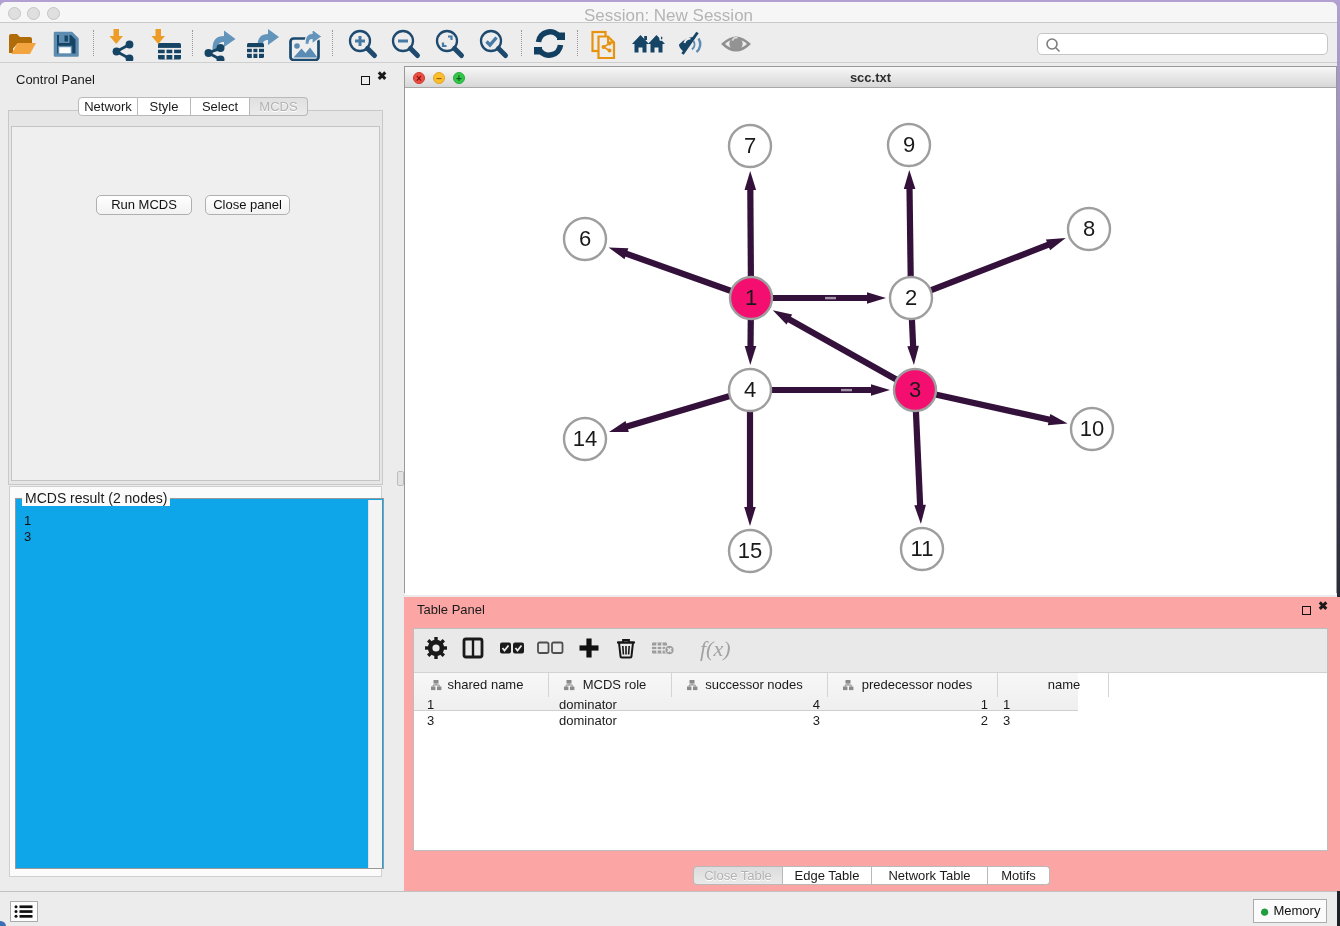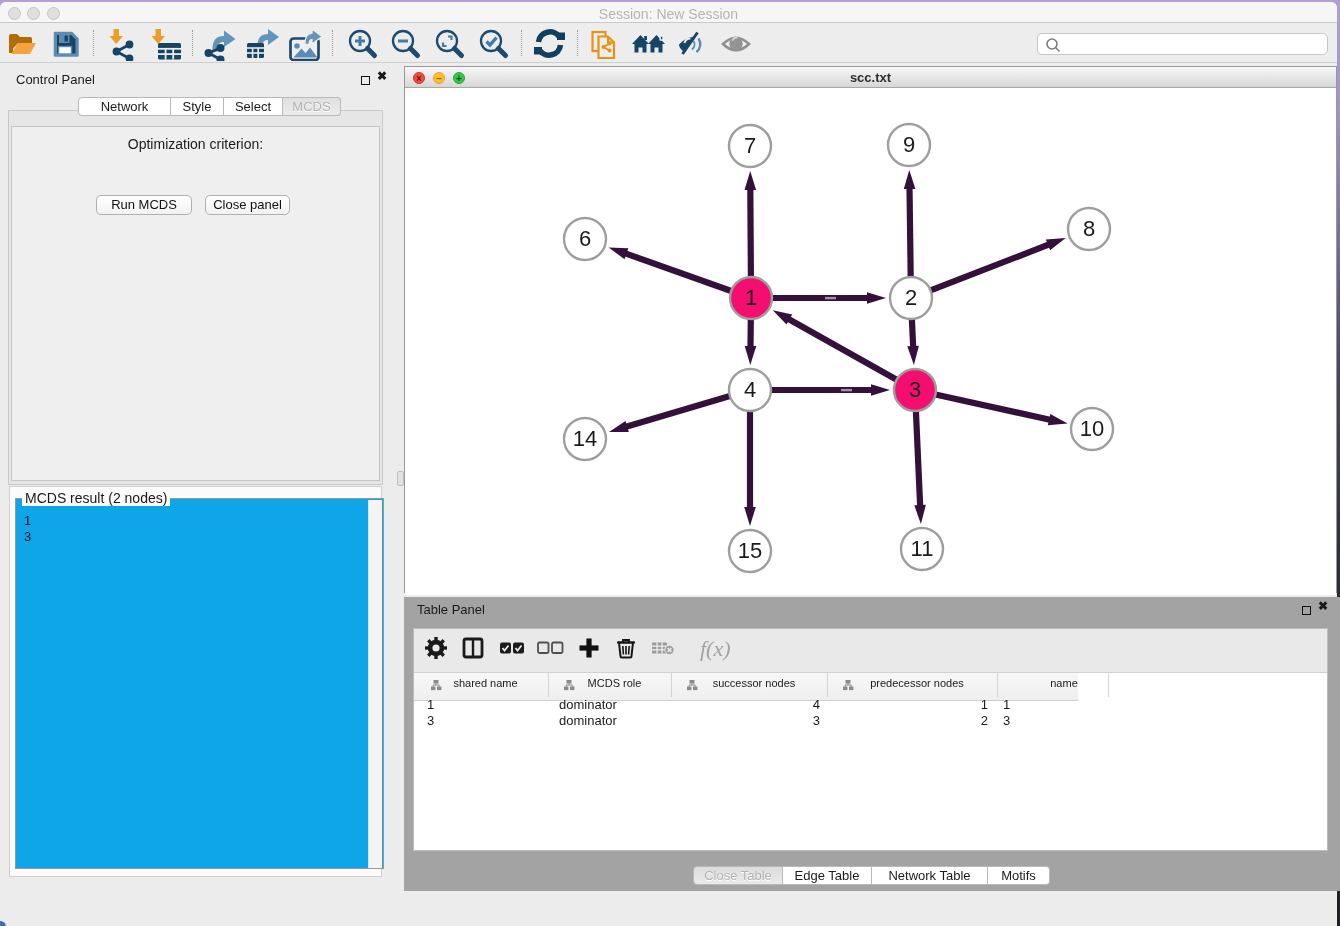--- a/index.html
+++ b/index.html
@@ -1,20 +1,20 @@
 <!DOCTYPE html>
 <html><head><meta charset="utf-8"><style>
 *{margin:0;padding:0;box-sizing:border-box}
 html,body{width:1340px;height:926px;overflow:hidden}
 body{font-family:"Liberation Sans",sans-serif;background:#b2a0d2;position:relative}
 #edge-r{position:absolute;right:0;top:0;width:4px;height:926px;background:linear-gradient(#b2a0d2,#a492c4 12%,#4a4660 40%,#23242e 70%,#1d2027)}
 #win{position:absolute;left:0;top:2px;width:1337px;height:924px;background:#ececec;border-radius:6px 6px 0 0}
 #titlebar{position:absolute;left:0;top:0;width:1337px;height:21px;background:#f6f6f6;border-radius:6px 6px 0 0;border-bottom:1px solid #c9c9c9}
 .tl{position:absolute;top:5px;width:13px;height:13px;border-radius:50%;background:#dfdfdf;border:1px solid #c5c5c5}
-#title-txt{position:absolute;top:4px;left:0;width:100%;text-align:center;font-size:14px;color:#b4b4b4}
+#title-txt{position:absolute;top:4px;left:0;width:100%;text-align:center;font-size:17px;color:#b4b4b4}
 #toolbar{position:absolute;left:0;top:21px;width:1337px;height:40px;background:#ededed;border-bottom:1px solid #cfcfcf}
 .sep{position:absolute;top:7px;height:26px;width:0;border-left:1px dotted #9a9a9a}
 .ticon{position:absolute;top:4px}
 #searchbox{position:absolute;left:1037px;top:10px;width:291px;height:22px;background:#fff;border:1px solid #c6c6c6;border-radius:5px}
 
 #cp{position:absolute;left:0;top:61px;width:391px;height:830px;background:#ececec}
 #cp-title{position:absolute;left:16px;top:9px;font-size:13px;color:#1a1a1a}
 .hdr-float{position:absolute;width:9px;height:9px;border:1.5px solid #111}
 .hdr-x{position:absolute;font-size:12px;color:#1a1a1a;font-weight:bold}
 .tabs{position:absolute;display:flex;font-size:13px;color:#1a1a1a;z-index:5}
@@ -33,25 +33,25 @@
 
 #vsplit-grip{position:absolute;left:397px;top:469px;width:7px;height:15px;background:#e2e2e2;border:1px solid #bdbdbd;border-radius:2px}
 #hsplit-grip{position:absolute;left:863px;top:585px;width:15px;height:7px;background:#e2e2e2;border:1px solid #bdbdbd;border-radius:2px}
 
 #nw{position:absolute;left:404px;top:64px;width:933px;height:527px;border:1px solid #999;background:#fff}
 #nw-titlebar{position:absolute;left:0;top:0;width:931px;height:21px;background:linear-gradient(#f7f7f7,#d7d7d7);border-bottom:1px solid #a8a8a8}
 #nw-title{position:absolute;top:3px;left:0;width:100%;text-align:center;font-size:13px;font-weight:bold;color:#2e2e2e}
 .mtl{position:absolute;top:5px;width:12px;height:12px;border-radius:50%;font-size:10px;line-height:12px;text-align:center}
 #nw-content{position:absolute;left:0;top:22px;width:931px;height:506px;background:#fff;overflow:hidden}
 
-#tp{position:absolute;left:404px;top:595px;width:936px;height:294px;background:#a3a3a3}
+#tp{position:absolute;left:404px;top:595px;width:936px;height:294px;background:#fca5a5}
 #tp-title{position:absolute;left:13px;top:5px;font-size:13px;color:#1a1a1a}
 #tp-box{position:absolute;left:9px;top:31px;width:915px;height:223px;background:#fff;border:1px solid #bdbdbd}
 #tp-toolbar{position:absolute;left:0;top:0;width:913px;height:44px;background:#e9e9e9;border-bottom:1px solid #d2d2d2}
-#tp-header{position:absolute;left:0;top:44px;width:664px;height:28px;background:linear-gradient(#f7f7f7,#efefef);border-bottom:1px solid #cfcfcf;font-size:11px;color:#1a1a1a}
+#tp-header{position:absolute;left:0;top:44px;width:664px;height:38px;background:linear-gradient(#f7f7f7,#efefef);border-bottom:1px solid #cfcfcf;font-size:13px;color:#1a1a1a}
 .th{position:absolute;top:0;height:24px;border-right:1px solid #d4d4d4}
 .th span{position:absolute;top:4px;left:0;width:100%;text-align:center;text-indent:9px}
 .trow{position:absolute;font-size:13px;color:#1a1a1a;height:16px;line-height:16px}
 .tabs2{position:absolute;display:flex;font-size:13px;color:#1a1a1a;z-index:5}
 .tab2{border:1px solid #b9b9b9;border-left:none;background:#fff;text-align:center;line-height:17px;height:19px}
 .tab2.first{border-left:1px solid #b9b9b9;border-radius:4px 0 0 4px}
 .tab2.last{border-radius:0 4px 4px 0}
 .tab2.sel{background:linear-gradient(#dcdcdc,#eaeaea);color:#b2b2b2;text-shadow:0 1px 0 #fff}
 
 #sb{position:absolute;left:0;top:889px;width:1337px;height:35px;background:#ececec;border-top:1px solid #c2c2c2}
@@ -213,28 +213,27 @@
           <circle cx="9" cy="9" r="5" stroke="#7d7d7d" stroke-width="1.6" fill="none"></circle>
           <line x1="12.8" y1="12.8" x2="16.5" y2="16.5" stroke="#7d7d7d" stroke-width="1.6"></line>
         </svg>
       </div>
 </div>
 <div id="cp">
   <div id="cp-title">Control Panel</div>
   <div class="hdr-float" style="left:361px;top:13px"></div>
   <div class="hdr-x" style="left:377px;top:6px">✖</div>
   <div class="tabs" style="left:78px;top:34px">
-    <div class="tab first" style="width:93px">Network</div>
+    <div class="tab first" style="width:60px">Network</div>
     <div class="tab" style="width:53px">Style</div>
     <div class="tab" style="width:59px">Select</div>
     <div class="tab last sel" style="width:58px">MCDS</div>
   </div>
   <div id="cp-body">
     <div id="cp-inner">
-      <div id="opt-label">Optimization criterion:</div>
       <div class="btn" style="left:84px;width:96px">Run MCDS</div>
       <div class="btn" style="left:193px;width:85px">Close panel</div>
     </div>
   </div>
   <div id="cp-lower">
     <div id="mcds-box">
       <div id="mcds-legend">MCDS result (2 nodes)</div>
       <div style="position:absolute;left:8px;top:14px;font-size:13px;line-height:16px;color:#111">1<br>3</div>
       <div id="mcds-scroll"></div>
     </div>
@@ -422,14 +421,27 @@
     <div class="trow" style="left:474px;top:84px;width:100px;text-align:right">2</div>
     <div class="trow" style="left:589px;top:84px">3</div>
   </div>
   <div class="tabs2" style="left:289px;top:269px">
     <div class="tab2 first sel" style="width:90px">Close Table</div>
     <div class="tab2" style="width:89px">Edge Table</div>
     <div class="tab2" style="width:116px">Network Table</div>
     <div class="tab2 last" style="width:62px">Motifs</div>
   </div>
 </div>
+<div id="sb">
+  <div id="sb-left"><svg width="26" height="19">
+          <g fill="#111">
+            <circle cx="5" cy="4.7" r="1.5"></circle>
+            <circle cx="5" cy="9.5" r="1.5"></circle>
+            <circle cx="5" cy="14.3" r="1.5"></circle>
+            <rect x="8.5" y="3.4" width="13" height="2.7"></rect>
+            <rect x="8.5" y="8.2" width="13" height="2.7"></rect>
+            <rect x="8.5" y="13" width="13" height="2.7"></rect>
+          </g>
+        </svg></div>
+  <div id="sb-mem"><span style="color:#1e9e3e;font-size:17px;vertical-align:-2px">●</span> Memory</div>
+</div>
 </div>
 <div id="dock-blob"></div>
 
 </body></html>

